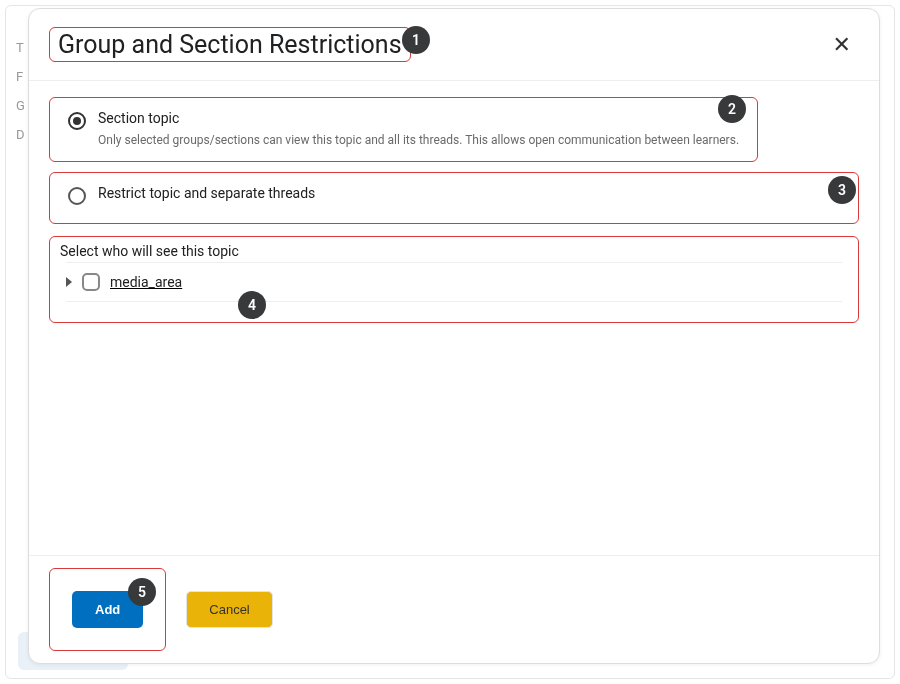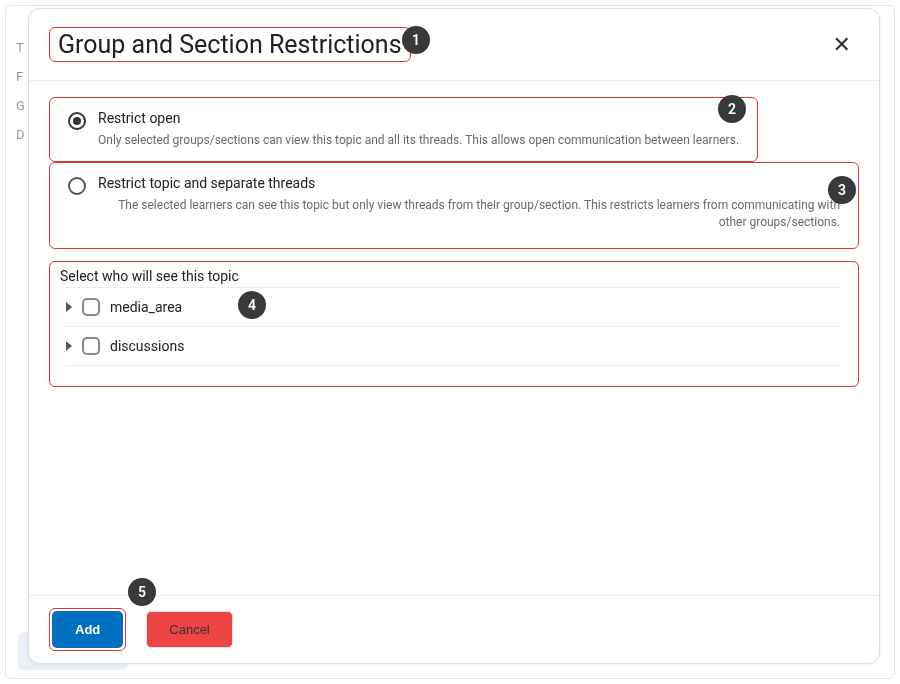--- a/index.html
+++ b/index.html
@@ -71,31 +71,31 @@
       cursor: pointer;
     }
     .radio-outer.selected { border-color: #333; }
     .radio-inner {
       width: 8px; height: 8px; border-radius: 50%; background: #333;
     }
     .radio-label { font-size: 14px; color: #202122; font-weight: 400; }
     .radio-desc { font-size: 12px; color: #6a6a6a; margin-top: 6px; line-height: 1.4; text-align: right; }
 
     .option1-box { padding: 4px 8px; }
-    .option2-box { padding: 4px 8px 10px 8px; }
+    .option2-box { margin-top: 10px; padding: 4px 8px 10px 8px; }
 
     .select-section { margin-top: 12px; padding: 6px 10px 20px 10px; }
     .select-title { font-size: 14px; color: #202122; margin-bottom: 3px; }
     .tree-list { margin: 0 6px; }
     .tree-row {
       display: flex; align-items: center; gap: 10px;
       padding: 10px 0;
       border-bottom: 1px solid #eee;
     }
-    .tree-row:first-child { border-top: 1px solid #eee; }
+    .tree-row:first-child { border-top: 1px solid #eee; text-decoration: underline; }
     .caret {
       width: 0; height: 0;
       border-top: 5px solid transparent;
       border-bottom: 5px solid transparent;
       border-left: 6px solid #555;
       cursor: pointer;
     }
     .chk {
       width: 18px; height: 18px;
       border: 2px solid #888;
@@ -110,23 +110,23 @@
       display: flex; align-items: center; gap: 20px;
     }
     .btn {
       padding: 10px 22px;
       font-size: 13px;
       border-radius: 5px;
       cursor: pointer;
       border: 1px solid transparent;
     }
     .btn-primary { background: #006fbf; color: #fff; font-weight: 600; }
-    .btn-secondary { background: #ef4444; color: #333; border-color: #e3e4e6; }
-
-    .footer-addbox { padding: 2px; display: inline-flex; }
+    .btn-secondary { background: #eab308; color: #333; border-color: #e3e4e6; }
+
+    .footer-addbox { padding: 22px; display: inline-flex; }
     .callout {
       position: absolute;
       width: 28px; height: 28px;
       background: #38393a;
       color: #fff;
       border-radius: 50%;
       display: flex; align-items: center; justify-content: center;
       font-size: 14px; font-weight: 600;
       pointer-events: none;
     }
@@ -153,49 +153,43 @@
   </div>
 
   <div class="modal-body">
 
     <div class="red-box option1-box" style="display:inline-block;">
       <div class="radio-row">
         <span class="radio-outer selected">
             <span class="radio-inner"></span>
           </span>
         <div>
-          <div class="radio-label">Restrict open</div>
+          <div class="radio-label">Section topic</div>
           <div class="radio-desc">Only selected groups/sections can view this topic and all its threads. This allows open communication between learners.</div>
         </div>
       </div>
     </div>
 
     <div class="red-box option2-box">
       <div class="radio-row">
         <span class="radio-outer unselected"></span>
         <div>
           <div class="radio-label">Restrict topic and separate threads</div>
-          <div class="radio-desc">The selected learners can see this topic but only view threads from their group/section. This restricts learners from communicating with other groups/sections.</div>
         </div>
       </div>
     </div>
 
     <div class="red-box select-section">
       <div class="select-title">Select who will see this topic</div>
       <div class="tree-list">
         <div class="tree-row">
           <span class="caret"></span>
           <span class="chk"></span>
           <span class="tree-label">media_area</span>
         </div>
-        <div class="tree-row">
-          <span class="caret"></span>
-          <span class="chk"></span>
-          <span class="tree-label">discussions</span>
-        </div>
       </div>
     </div>
 
   </div>
 
   <div class="modal-footer">
     <span class="red-box footer-addbox">
       <button class="btn btn-primary">Add</button>
     </span>
     <button class="btn btn-secondary">Cancel</button>

